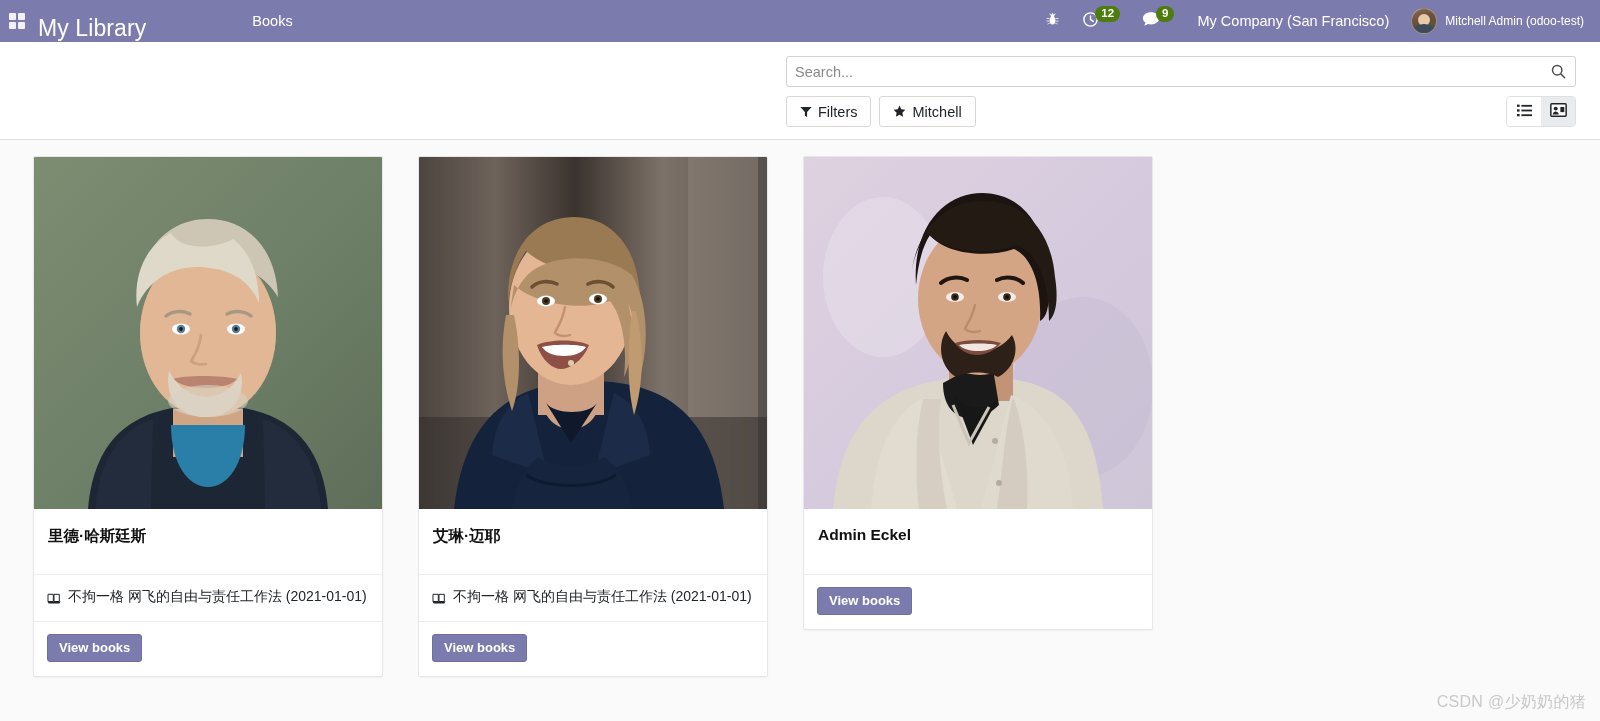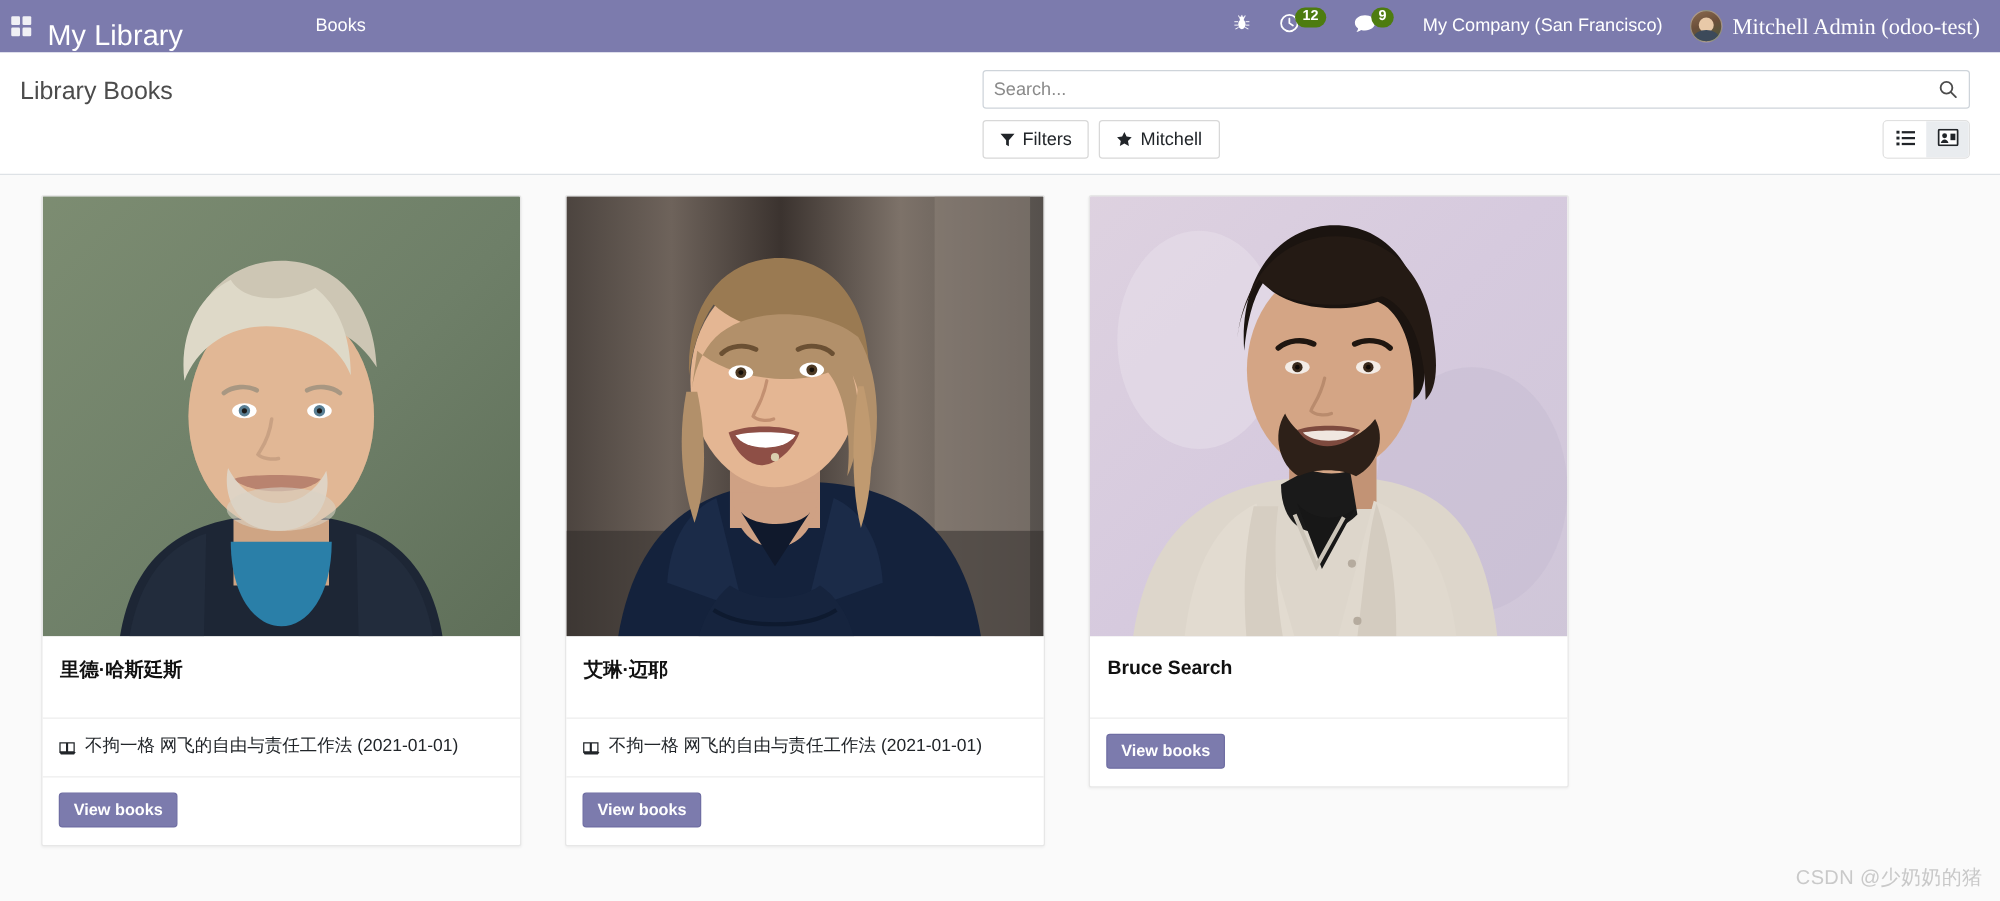--- a/index.html
+++ b/index.html
@@ -100,21 +100,21 @@
   .avatar::before {
     content:""; position:absolute; left:50%; top:22%;
     width:12px; height:12px; border-radius:50%;
     background:#e8c9a8; transform: translateX(-50%);
   }
   .avatar::after {
     content:""; position:absolute; left:50%; bottom:-3px;
     width:20px; height:12px; border-radius:50% 50% 0 0;
     background:#3c4a5a; transform: translateX(-50%);
   }
-  .user-name { font-size: 18px; font-family: Liberation Serif, serif; }
+  .user-name { font-size: 12px; }
 
   
   .control-panel {
     border-bottom: 1px solid #dee2e6;
     background: #ffffff;
     padding: 0;
     position: relative;
     height: 98px;
     flex-shrink: 0;
   }
@@ -201,21 +201,21 @@
     background: #fafafa;
     padding: 16px 0 0 33px;
     height: calc(721px - 42px - 98px);
     display: flex;
     align-items: flex-start;
     gap: 35px;
     position: relative;
     overflow: hidden;
   }
   .k-card {
-    width: 384px;
+    width: 350px;
     background: #ffffff;
     border: 1px solid #e7e7e7;
     border-radius: 2px;
     box-shadow: 0 1px 2px rgba(0,0,0,.045);
     display: flex;
     flex-direction: column;
     overflow: hidden;
   }
   .k-photo {
     width: 100%;
@@ -330,21 +330,20 @@
     <div class="user-menu">
       <span class="avatar"></span>
       <span class="user-name">Mitchell Admin (odoo-test)</span>
     </div>
   </div>
 </div>
 
 <div class="control-panel">
   <div class="cp-inner">
 
-    <div class="breadcrumb">Library Books</div>
 
     <div class="cp-right">
 
       <div class="searchview">
         <input class="search-input" type="text" value="" placeholder="Search..." style="">
         <span class="search-go">
           <svg width="15" height="15" viewBox="0 0 16 16" fill="none" stroke="#4c4c4c" stroke-width="1.6">
             <circle cx="6.6" cy="6.6" r="5"></circle>
             <path d="M10.3 10.3L14.6 14.6" stroke-linecap="round"></path>
           </svg>
@@ -544,20 +543,20 @@
         <path d="M172 148c-3 14-9 20-10 24 3 3 10 4 15 2" stroke="#b98b6d" stroke-width="2.4" fill="none" stroke-linecap="round"></path>
         <path d="M143 174c12 26 48 28 66 4 8 14 2 34-14 42-10-6-32-6-42 0-14-8-20-30-10-46z" fill="#2d2018"></path>
         <path d="M152 186c12-4 34-4 46 0-6 8-16 12-24 12s-17-4-22-12z" fill="#7d4a3e"></path>
         <path d="M156 188c10-2 30-2 38 0-4 4-11 6-19 6s-15-2-19-6z" fill="#f0e7e0"></path>
         <path d="M120 242c-8 34-8 74-4 110h28c-8-40-10-80-6-110z" fill="#d6cec2"></path>
         <path d="M210 240c12 32 16 74 14 112h-30c6-40 8-82 16-112z" fill="#d4ccc0"></path>
         <circle cx="192" cy="284" r="3" fill="#b5ab9e"></circle>
         <circle cx="196" cy="326" r="3" fill="#b5ab9e"></circle>
       </svg>
     </div>
-    <div class="k-title">Bruce Search</div>
+    <div class="k-title">Admin Eckel</div>
     <div class="k-footer">
       <button class="btn-view-books">View books</button>
     </div>
   </div>
 
   <div class="watermark">CSDN @少奶奶的猪</div>
 </div>
 
 </body></html>

